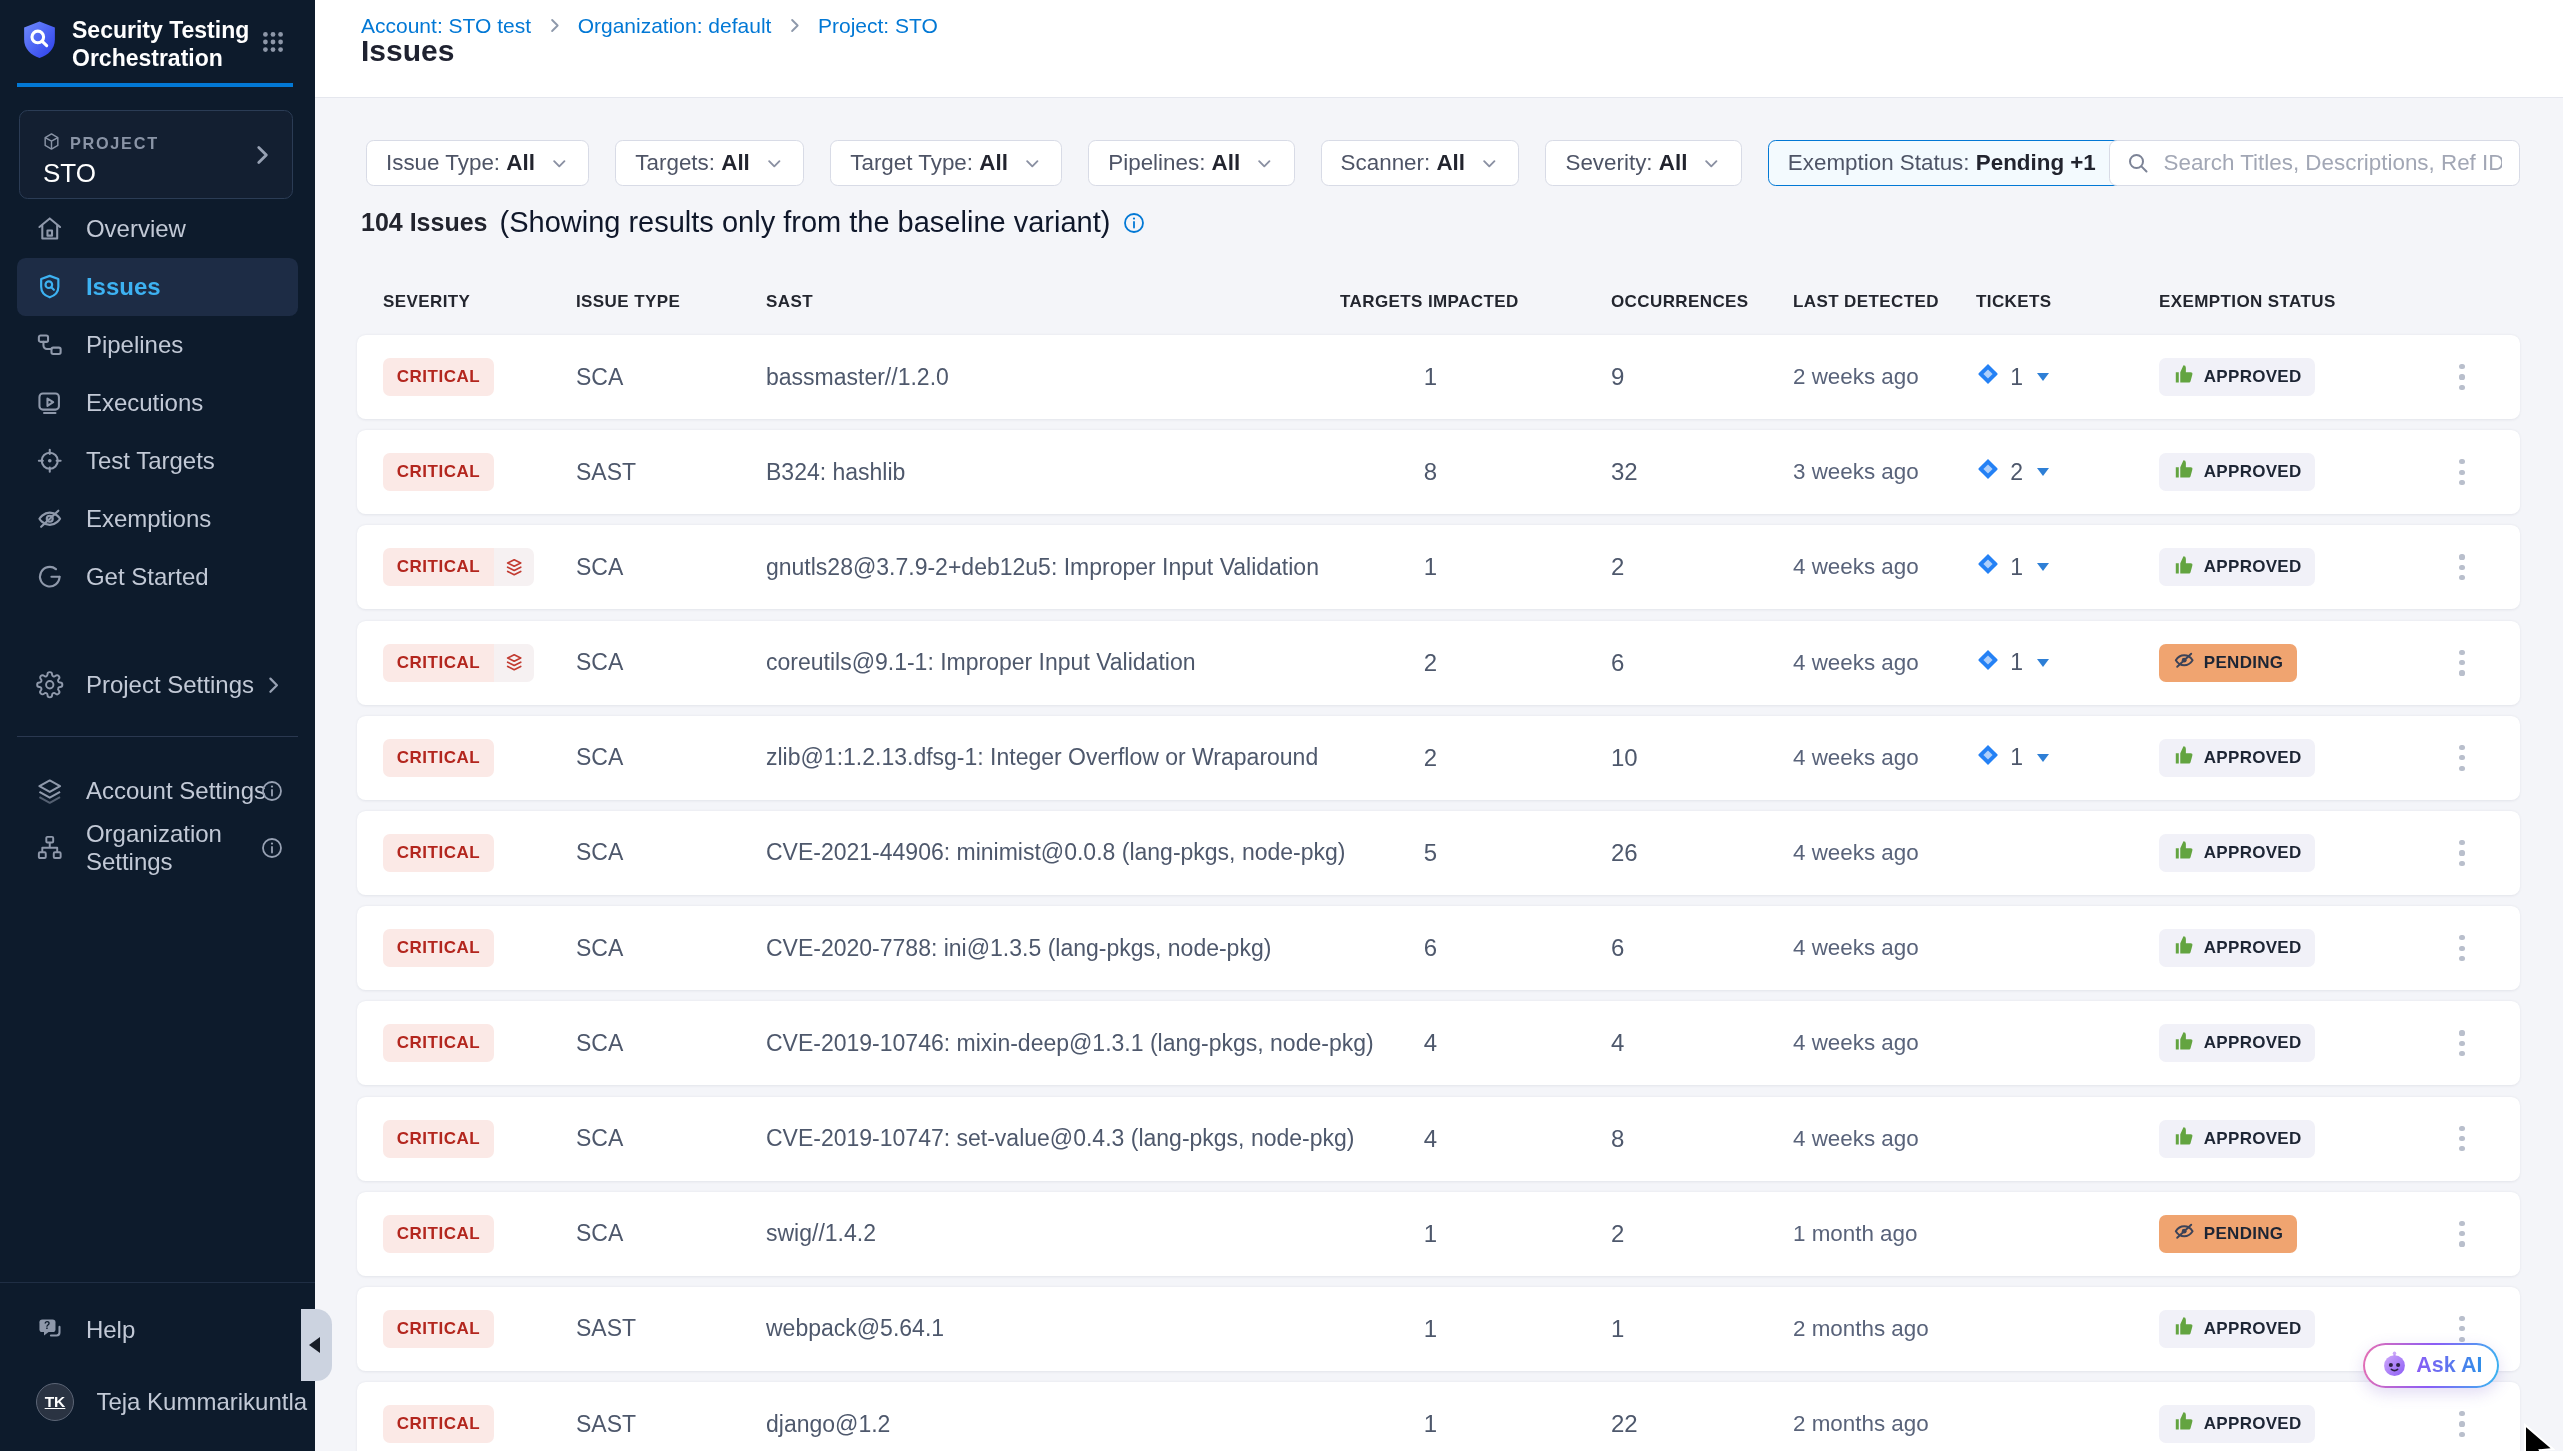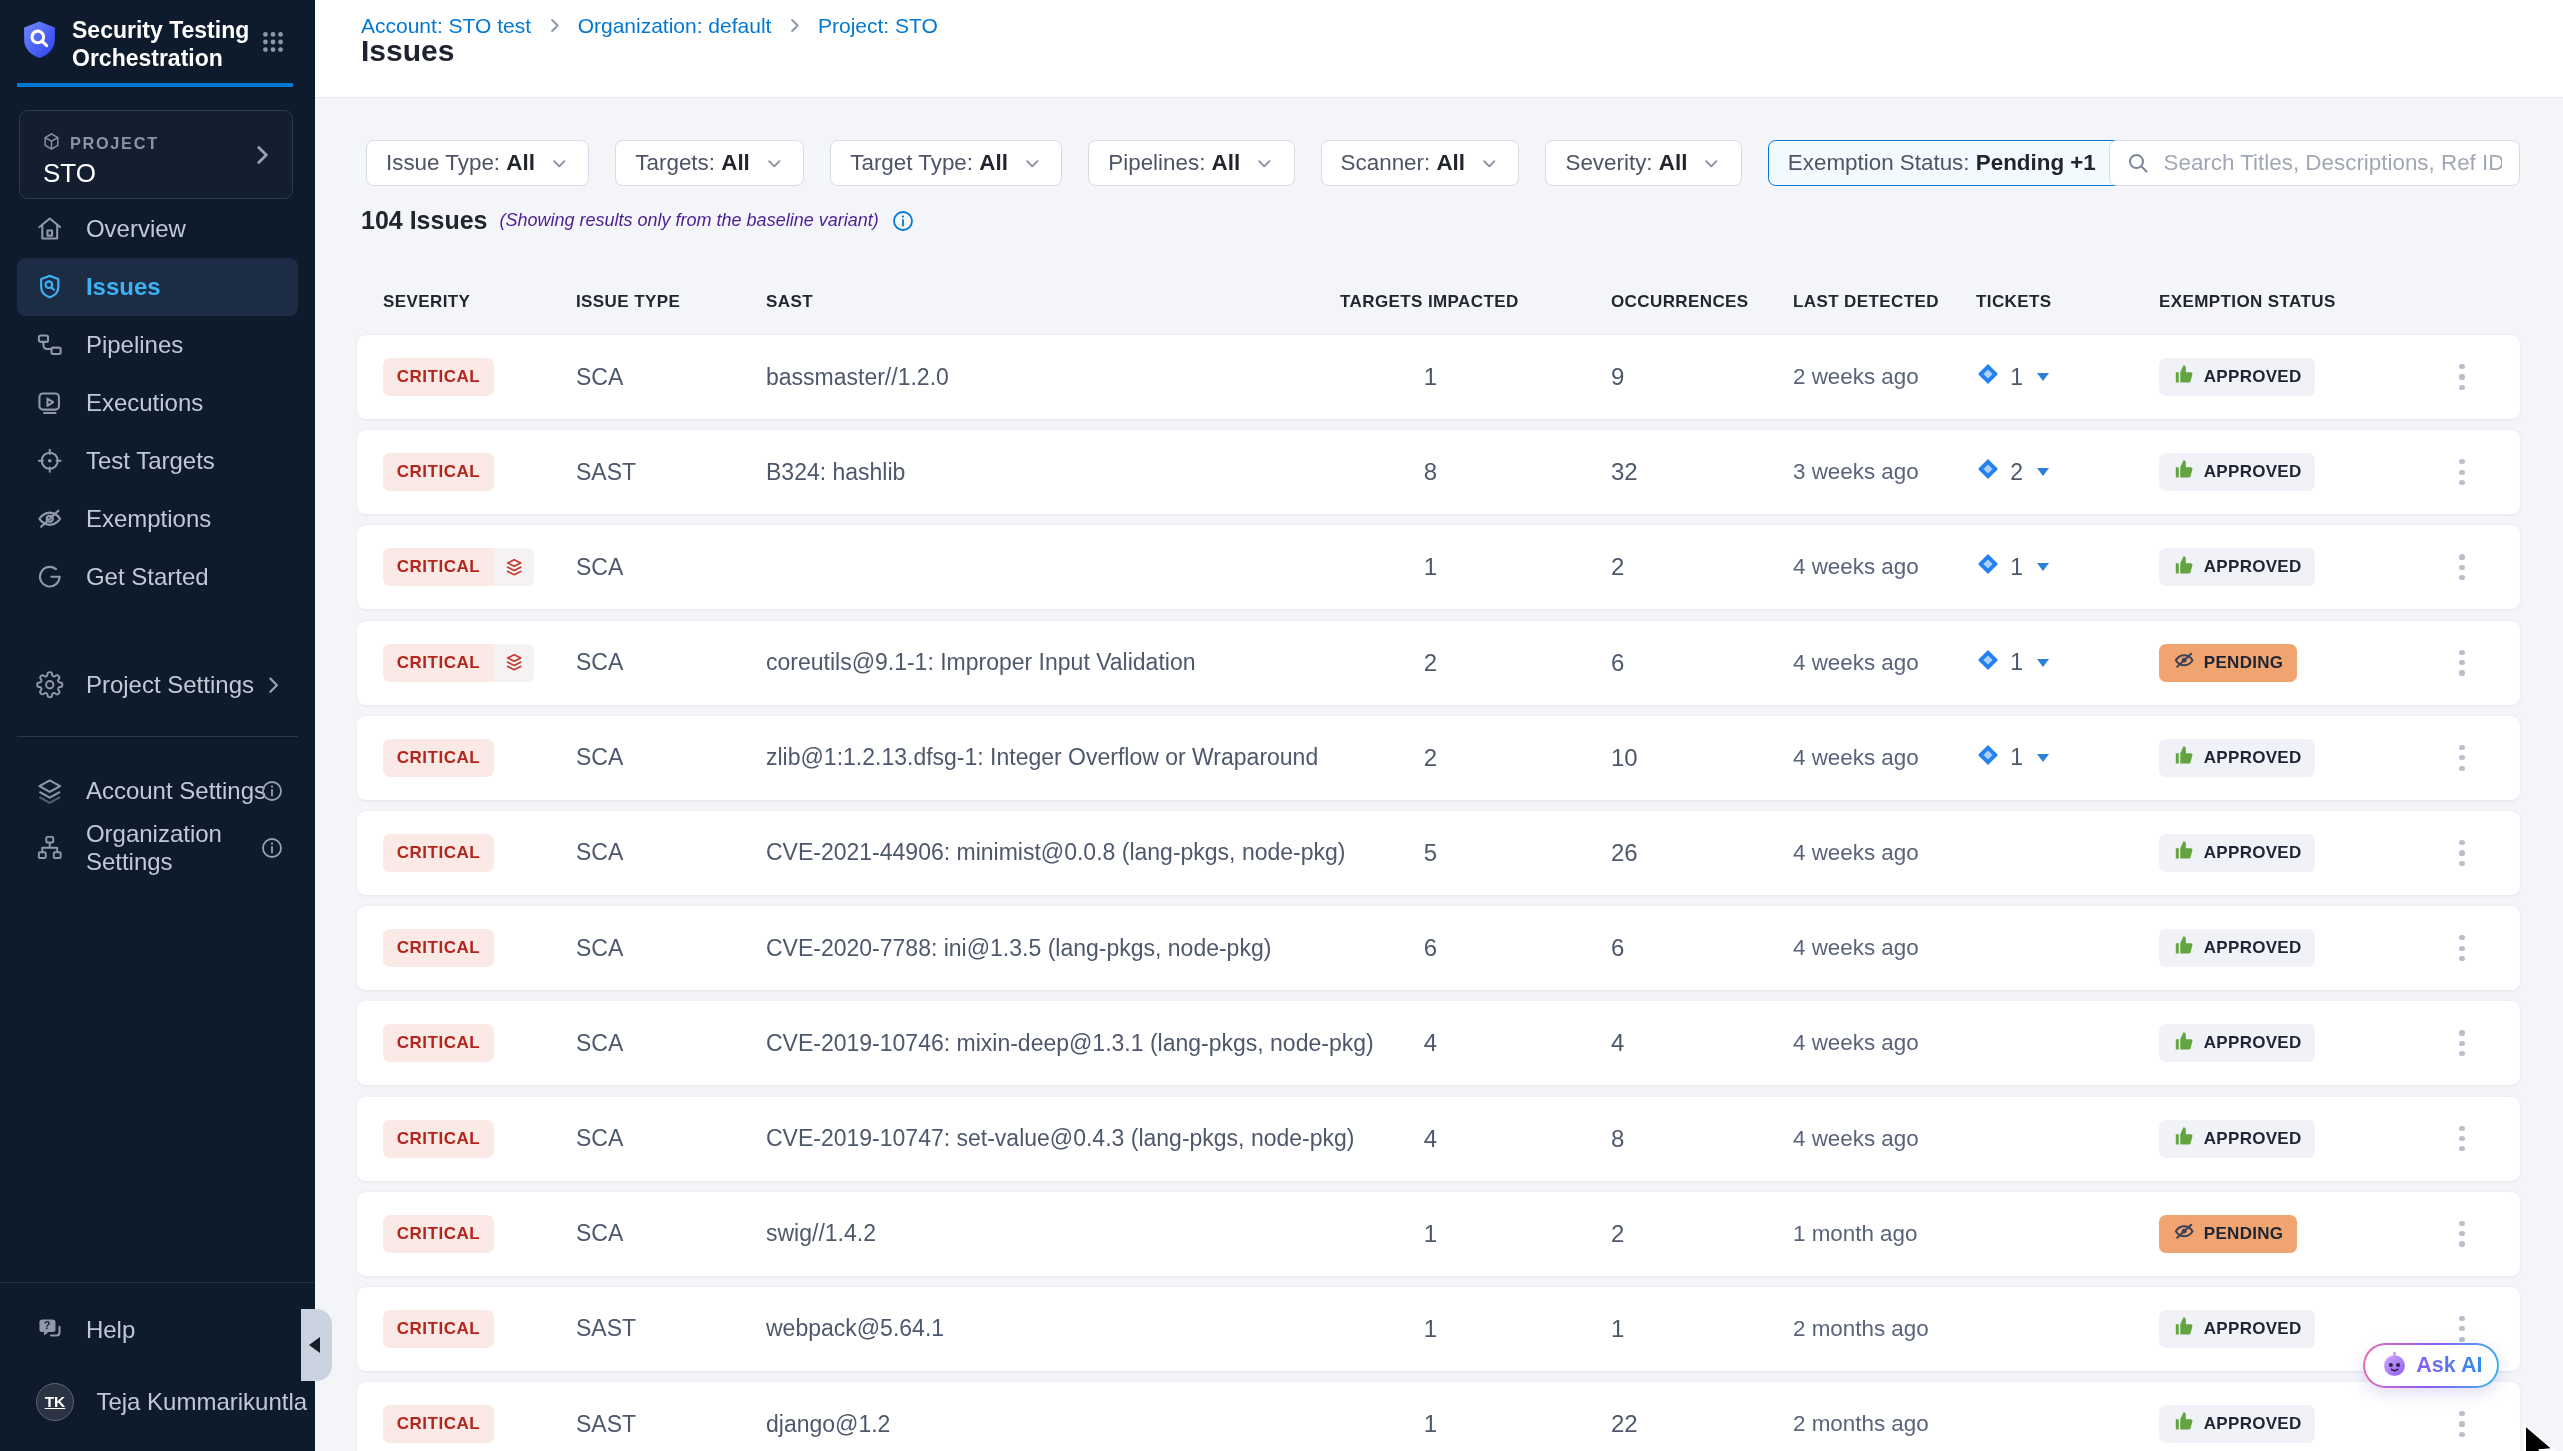--- a/index.html
+++ b/index.html
@@ -42,21 +42,21 @@
   .chip{height:46px;box-sizing:border-box;display:flex;align-items:center;gap:13.8px;padding:7px 19px;background:#ffffff;border:0.9px solid #d8dbe6;border-radius:7.7px;font-size:22.4px;color:#4e5466;cursor:pointer;white-space:nowrap;}
   .chip b{color:#22242e;font-weight:700;}
   .chip .caret{color:#8a90a2;display:flex;}
   .chip.active{border:1.7px solid #0278d5;background:#f3fafe;}
   .search-box{position:absolute;right:43px;top:140px;width:411px;height:46px;box-sizing:border-box;border:0.9px solid #d8dbe6;border-radius:7.7px;background:#ffffff;display:flex;align-items:center;gap:12px;padding:0 15.5px;}
   .search-box .s-icon{color:#7c8396;display:flex;flex:0 0 24px;}
   .search-box input{flex:1;border:none;outline:none;background:transparent;font-size:22.4px;color:#333;font-family:inherit;}
   .search-box input::placeholder{color:#a2a7b5;}
   .summary{position:absolute;left:46px;top:206px;display:flex;align-items:center;gap:12px;}
   .summary .count{font-size:25px;font-weight:700;color:#22242e;}
-  .summary .note{font-size:18px;color:#4c1d95;font-style:italic;}
+  .summary .note{font-size:29px;color:#0f172a;}
   .summary .info{color:#0278d5;display:flex;cursor:pointer;}
   .thead{position:absolute;left:42px;top:292px;width:2163px;height:24px;font-size:17px;font-weight:700;color:#23262f;letter-spacing:0.4px;}
   .thead span{position:absolute;top:0;white-space:nowrap;}
   .h-sev{left:26px}.h-type{left:219px}.h-title{left:409px}.h-targets{left:983px}.h-occ{left:1254px}.h-date{left:1436px}.h-tickets{left:1619px}.h-status{left:1802px}
   .rows{position:absolute;left:42px;top:335px;width:2163px;}
   .rowcard{position:relative;height:84px;margin-bottom:11.2px;background:#ffffff;border-radius:8.6px;box-shadow:0 0.9px 2.6px rgba(25,35,60,.08);cursor:pointer;}
   .cell{position:absolute;top:0;height:84px;display:flex;align-items:center;font-size:23px;color:#4e586c;white-space:nowrap;}
   .c-sev{left:26px}.c-type{left:219px}.c-title{left:409px}
   .c-targets{left:983px;width:181px;justify-content:center;font-size:24px;}
   .c-occ{left:1254px;font-size:24px;}
@@ -452,20 +452,21 @@
             <span class="sev-extra">
               <svg viewBox="0 0 24 24" width="22.4" height="22.4" fill="none" stroke="#c23b31" stroke-width="1.8" stroke-linecap="round" stroke-linejoin="round">
                 <path d="M5 7.5 12 4l7 3.5-7 3.5Z"></path>
                 <path d="M5 12l7 3.5L19 12"></path>
                 <path d="M5 16.5 12 20l7-3.5"></path>
               </svg>
             </span>
           </span>
         </div>
     <div class="cell c-type">SCA</div>
+    <div class="cell c-title">gnutls28@3.7.9-2+deb12u5: Improper Input Validation</div>
     <div class="cell c-targets">1</div>
     <div class="cell c-occ">2</div>
     <div class="cell c-date">4 weeks ago</div>
     <div class="cell c-tickets">
       <span><svg viewBox="0 0 24 24" width="24" height="24">
               <path fill="#2481f5" d="M12 2 2.7 11.3a1 1 0 0 0 0 1.4L12 22l9.3-9.3a1 1 0 0 0 0-1.4Z"></path>
               <path fill="#aecffb" d="M12 7.4 7.4 12l4.6 4.6L16.6 12Z"></path>
             </svg></span>
       <span class="ticket-count">1</span>
       <span class="jira-caret"></span>

